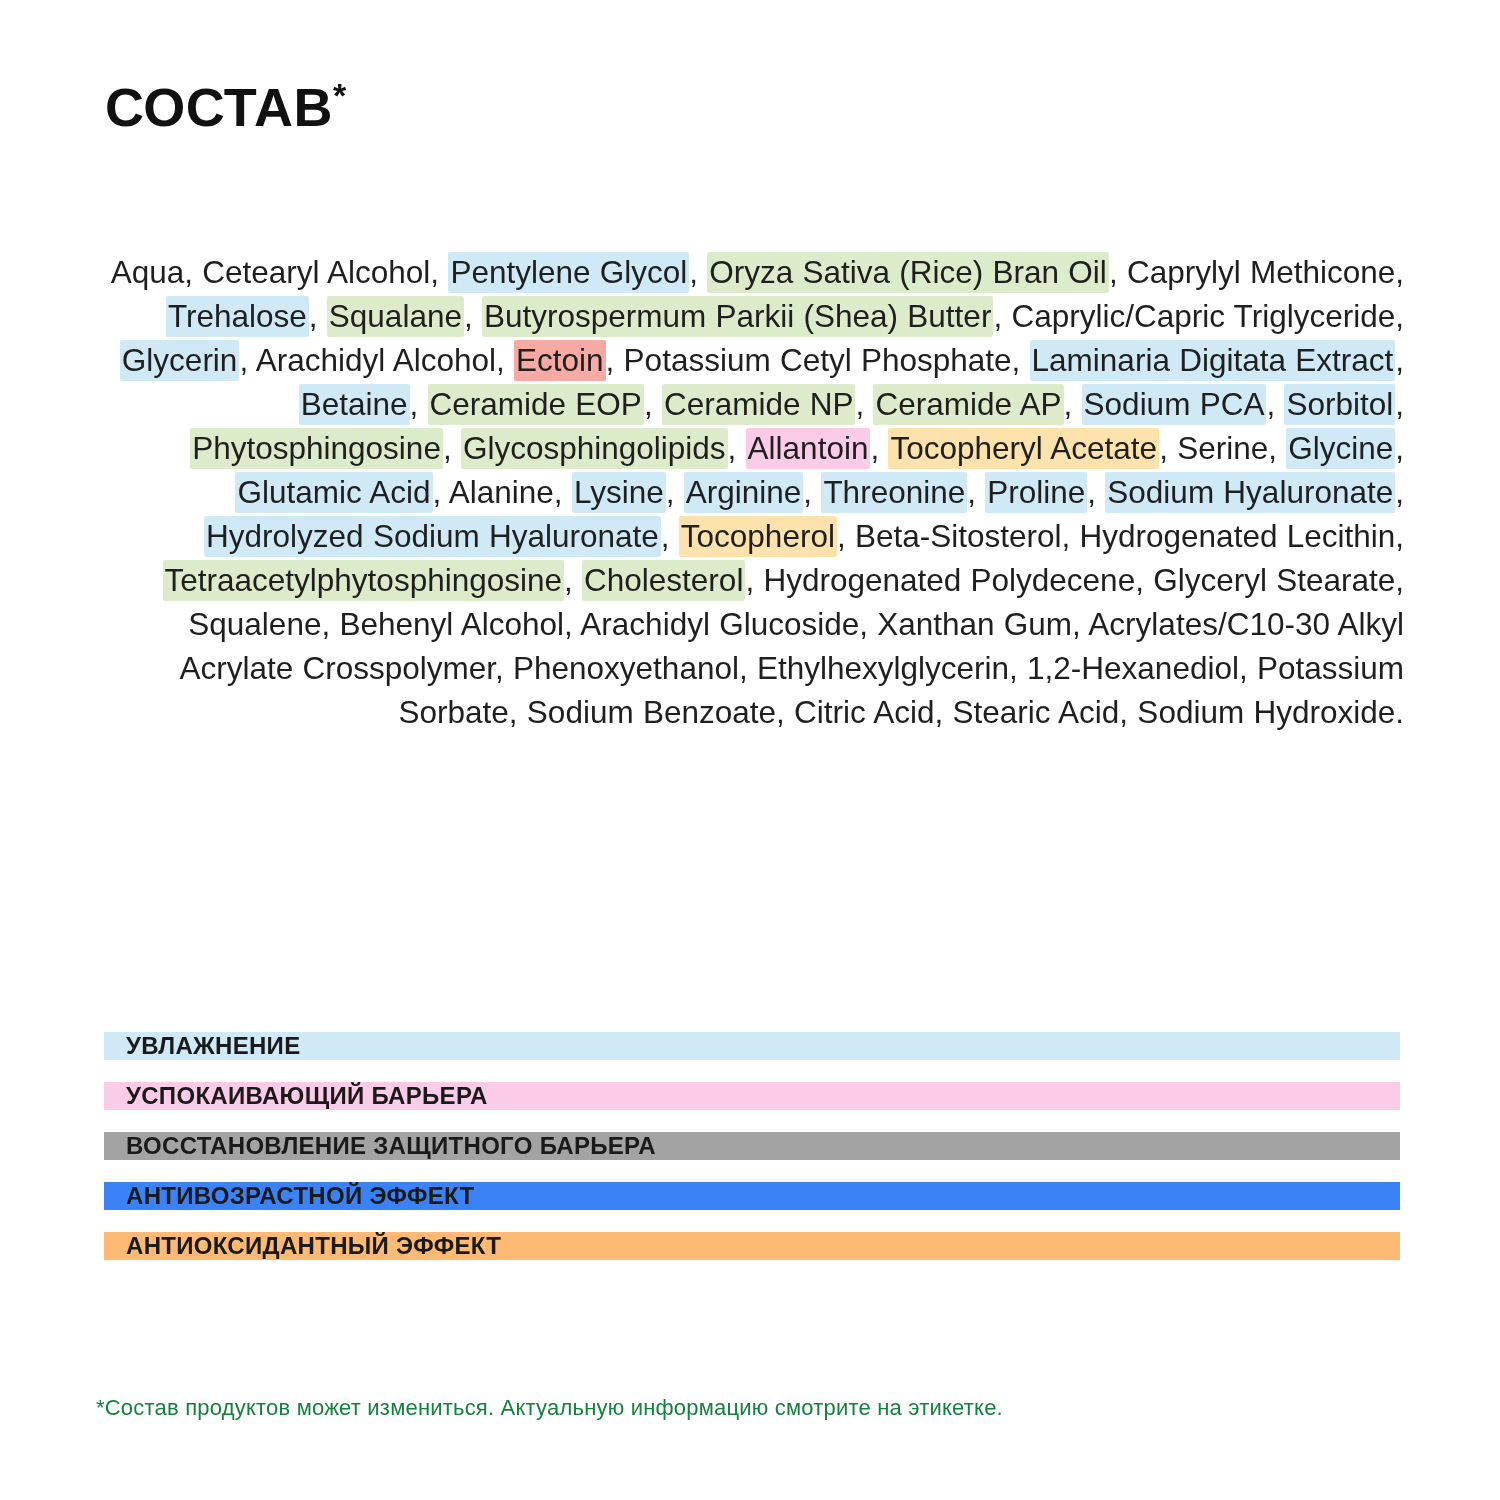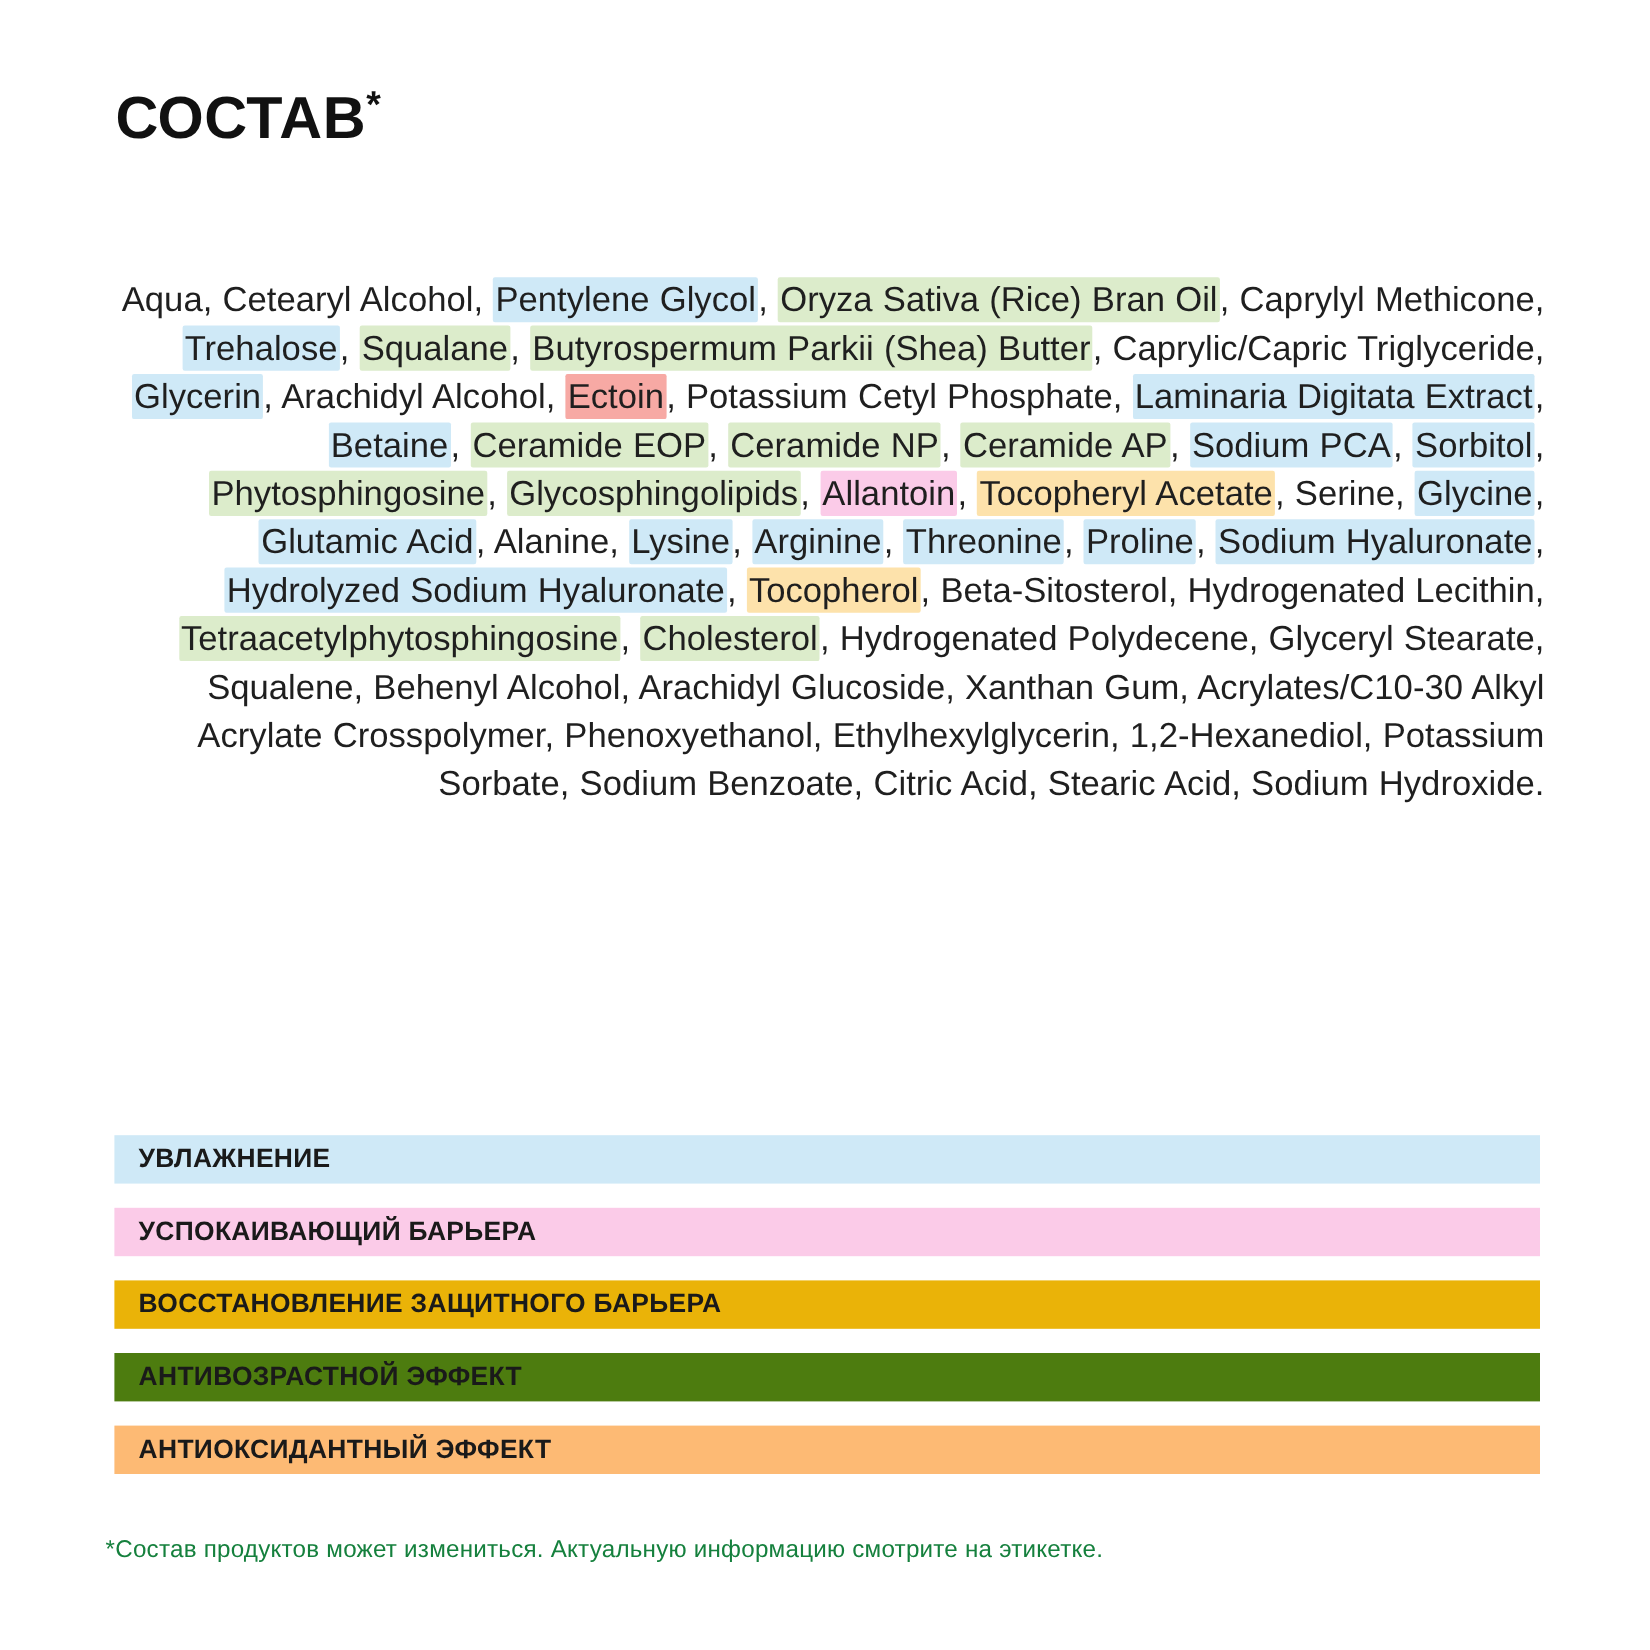--- a/index.html
+++ b/index.html
@@ -56,21 +56,21 @@
     box-decoration-break: clone;
     -webkit-box-decoration-break: clone;
   }
   .legend {
     position: absolute;
     left: 104px;
     top: 1032px;
     width: 1296px;
   }
   .legend-row {
-    height: 44px;
+    height: 28px;
     margin-bottom: 22px;
     display: flex;
     align-items: center;
     padding-left: 22px;
     box-sizing: border-box;
   }
   .legend-row span {
     font-size: 24px;
     font-weight: 700;
     letter-spacing: 0.3px;
@@ -99,24 +99,24 @@
 
   <div class="ingredients"><span>Aqua, Cetearyl Alcohol, </span><span class="hl" style="background-color: rgb(207, 233, 247);">Pentylene Glycol</span><span>, </span><span class="hl" style="background-color: rgb(220, 236, 203);">Oryza Sativa (Rice) Bran Oil</span><span>, Caprylyl Methicone, </span><span class="hl" style="background-color: rgb(207, 233, 247);">Trehalose</span><span>, </span><span class="hl" style="background-color: rgb(220, 236, 203);">Squalane</span><span>, </span><span class="hl" style="background-color: rgb(220, 236, 203);">Butyrospermum Parkii (Shea) Butter</span><span>, Caprylic/Capric Triglyceride, </span><span class="hl" style="background-color: rgb(207, 233, 247);">Glycerin</span><span>, Arachidyl Alcohol, </span><span class="hl" style="background-color: rgb(247, 169, 164);">Ectoin</span><span>, Potassium Cetyl Phosphate, </span><span class="hl" style="background-color: rgb(207, 233, 247);">Laminaria Digitata Extract</span><span>, </span><span class="hl" style="background-color: rgb(207, 233, 247);">Betaine</span><span>, </span><span class="hl" style="background-color: rgb(220, 236, 203);">Ceramide EOP</span><span>, </span><span class="hl" style="background-color: rgb(220, 236, 203);">Ceramide NP</span><span>, </span><span class="hl" style="background-color: rgb(220, 236, 203);">Ceramide AP</span><span>, </span><span class="hl" style="background-color: rgb(207, 233, 247);">Sodium PCA</span><span>, </span><span class="hl" style="background-color: rgb(207, 233, 247);">Sorbitol</span><span>, </span><span class="hl" style="background-color: rgb(220, 236, 203);">Phytosphingosine</span><span>, </span><span class="hl" style="background-color: rgb(220, 236, 203);">Glycosphingolipids</span><span>, </span><span class="hl" style="background-color: rgb(251, 203, 232);">Allantoin</span><span>, </span><span class="hl" style="background-color: rgb(253, 226, 171);">Tocopheryl Acetate</span><span>, Serine, </span><span class="hl" style="background-color: rgb(207, 233, 247);">Glycine</span><span>, </span><span class="hl" style="background-color: rgb(207, 233, 247);">Glutamic Acid</span><span>, Alanine, </span><span class="hl" style="background-color: rgb(207, 233, 247);">Lysine</span><span>, </span><span class="hl" style="background-color: rgb(207, 233, 247);">Arginine</span><span>, </span><span class="hl" style="background-color: rgb(207, 233, 247);">Threonine</span><span>, </span><span class="hl" style="background-color: rgb(207, 233, 247);">Proline</span><span>, </span><span class="hl" style="background-color: rgb(207, 233, 247);">Sodium Hyaluronate</span><span>, </span><span class="hl" style="background-color: rgb(207, 233, 247);">Hydrolyzed Sodium Hyaluronate</span><span>, </span><span class="hl" style="background-color: rgb(253, 226, 171);">Tocopherol</span><span>, Beta-Sitosterol, Hydrogenated Lecithin, </span><span class="hl" style="background-color: rgb(220, 236, 203);">Tetraacetylphytosphingosine</span><span>, </span><span class="hl" style="background-color: rgb(220, 236, 203);">Cholesterol</span><span>, Hydrogenated Polydecene, Glyceryl Stearate, Squalene, Behenyl Alcohol, Arachidyl Glucoside, Xanthan Gum, Acrylates/C10-30 Alkyl Acrylate Crosspolymer, Phenoxyethanol, Ethylhexylglycerin, 1,2-Hexanediol, Potassium Sorbate, Sodium Benzoate, Citric Acid, Stearic Acid, Sodium Hydroxide.</span></div>
 
   <div class="legend">
       <div class="legend-row" style="background-color: rgb(207, 233, 247);">
         <span>УВЛАЖНЕНИЕ</span>
       </div>
       <div class="legend-row" style="background-color: rgb(251, 203, 232);">
         <span>УСПОКАИВАЮЩИЙ БАРЬЕРА</span>
       </div>
-      <div class="legend-row" style="background-color: #eab308;">
+      <div class="legend-row" style="background-color: #a3a3a3;">
         <span>ВОССТАНОВЛЕНИЕ ЗАЩИТНОГО БАРЬЕРА</span>
       </div>
-      <div class="legend-row" style="background-color: #4d7c0f; align-items: center;">
+      <div class="legend-row" style="background-color: #3b82f6; align-items: center;">
         <span>АНТИВОЗРАСТНОЙ ЭФФЕКТ</span>
       </div>
       <div class="legend-row" style="background-color: #fdba74;">
         <span>АНТИОКСИДАНТНЫЙ ЭФФЕКТ</span>
       </div>
     </div>
 
   <div class="footnote">
     <span class="star">*</span><span>Состав продуктов может измениться. Актуальную информацию смотрите на этикетке.</span>
   </div>

